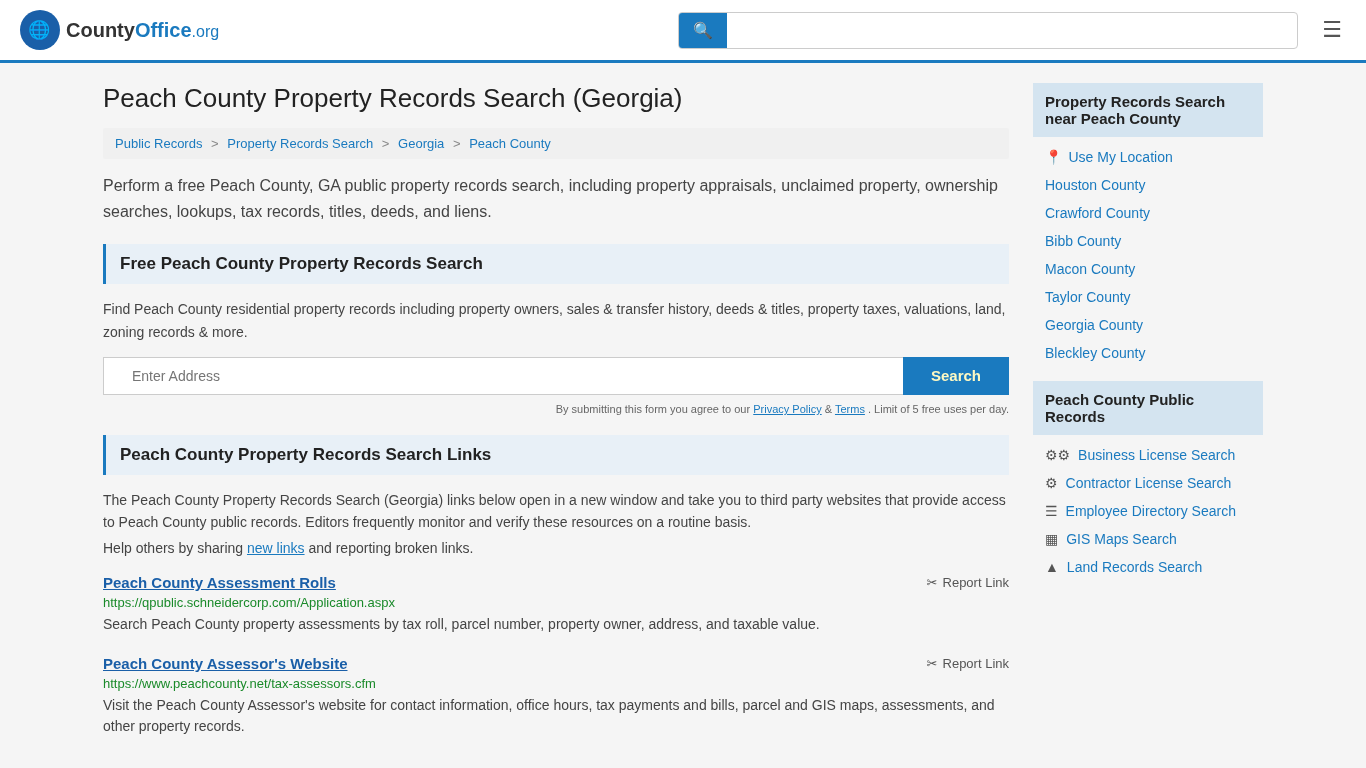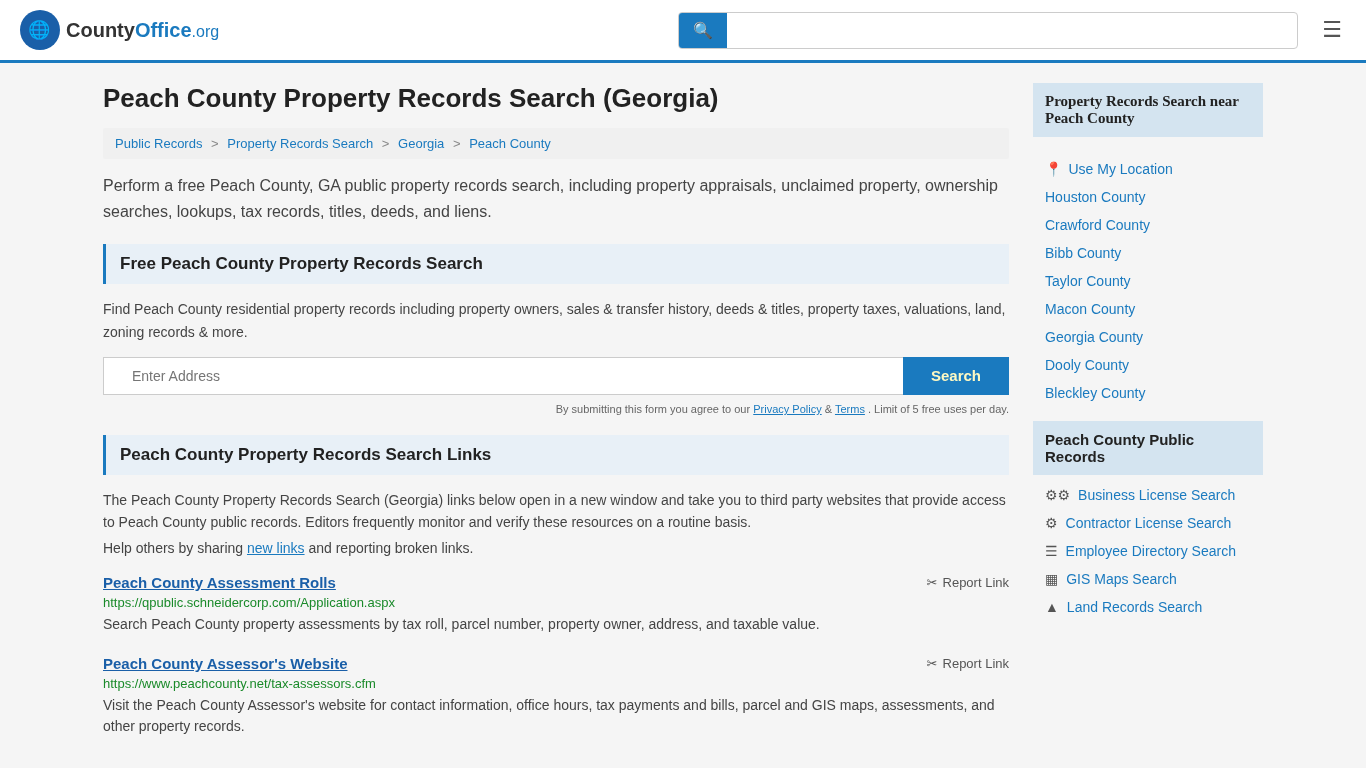--- a/index.html
+++ b/index.html
@@ -82,21 +82,21 @@
       gap: 24px;
     }
 
     
     .content-area {
       flex: 1;
       min-width: 0;
     }
     .page-title {
       font-size: 26px;
-      font-weight: bold;
+      font-weight: normal;
       color: #222;
       margin-bottom: 14px;
     }
 
     
     .breadcrumb {
       background: #f0f0f0;
       padding: 8px 12px;
       font-size: 13px;
       margin-bottom: 14px;
@@ -206,22 +206,21 @@
     .sidebar {
       width: 230px;
       flex-shrink: 0;
     }
     .sidebar-section-header {
       background: #d4e4f0;
       padding: 10px 12px;
       font-size: 15px;
       font-weight: bold;
       color: #222;
-      margin-bottom: 18px;
-      font-family: Liberation Serif, serif;
+      margin-bottom: 6px;
     }
     .sidebar-link {
       display: block;
       padding: 6px 12px;
       font-size: 14px;
       color: #1a7abf;
       text-decoration: none;
       cursor: pointer;
     }
     .sidebar-location-link {
@@ -347,24 +346,23 @@
 
     <a class="sidebar-location-link" href="#">
       <span class="loc-icon">📍</span>
       <span>Use My Location</span>
     </a>
 
     <div id="nearby-counties-container">
         <a class="sidebar-link" href="#">Houston County</a>
         <a class="sidebar-link" href="#">Crawford County</a>
         <a class="sidebar-link" href="#">Bibb County</a>
+        <a class="sidebar-link" href="#">Macon County</a>
         <a class="sidebar-link" href="#">Taylor County</a>
-        <a class="sidebar-link" href="#">Macon County</a>
         <a class="sidebar-link" href="#">Georgia County</a>
-        <a class="sidebar-link" href="#">Dooly County</a>
         <a class="sidebar-link" href="#">Bleckley County</a>
       </div>
 
     <div class="sidebar-section-header2">Peach County Public Records</div>
 
     <div id="public-records-links-container">
         <a class="sidebar-public-link" href="#">
           <span class="sidebar-icon">⚙⚙</span>
           <span>Business License Search</span>
         </a>

